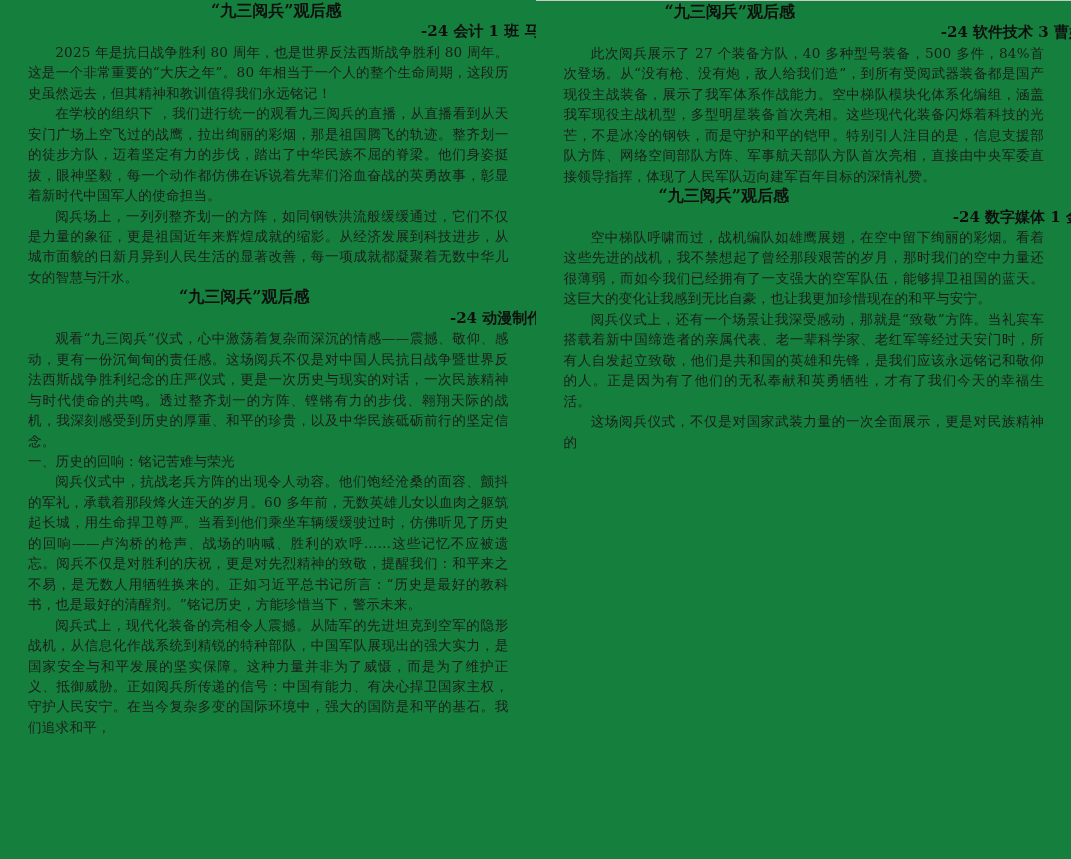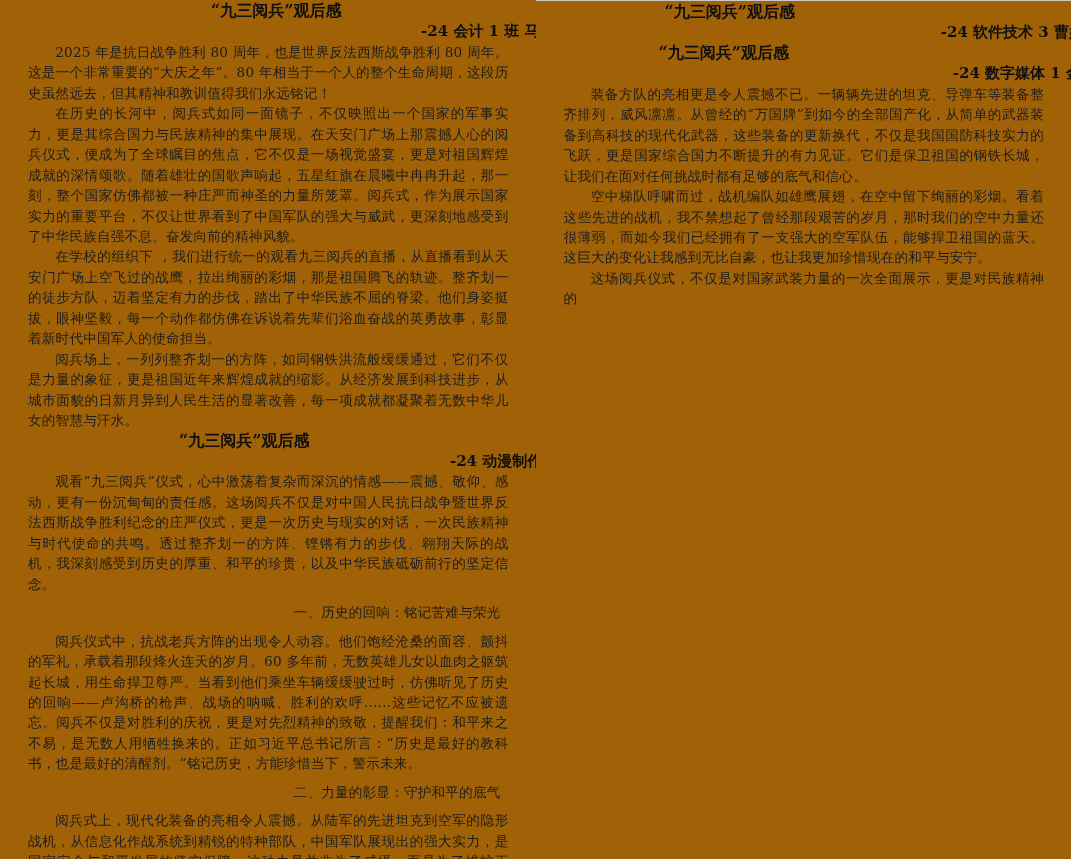--- a/index.html
+++ b/index.html
@@ -8,21 +8,21 @@
     height: 859px;
     background: #ffffff;
     overflow: hidden;
     color: #1c1c1c;
     font-family: "DejaVu Serif", "Liberation Serif", serif;
   }
   .sheet {
     display: flex;
     width: 1071px;
     height: 859px;
-    background: #a16207;
+    background: #15803d;
   }
   .page {
     width: 535.5px;
     height: 859px;
     box-sizing: border-box;
     padding: 1px 27px 0 28px;
     overflow: hidden;
   }
   .page-right {
     border-top: 1px solid #c9c9c9;
@@ -47,64 +47,62 @@
     font-size: 13.6px;
     line-height: 20.45px;
     margin: 0;
     text-align: justify;
     text-indent: 2em;
     letter-spacing: 0.2px;
   }
   .section-heading {
     font-size: 13.6px;
     line-height: 20.45px;
-    margin: 8px;
+    margin: 0;
     text-indent: 0;
     letter-spacing: 0.2px;
-    text-align: right;
   }
   
   .e-0-0 .essay-title  { transform: translateX(8px); }
   .e-0-0 .essay-author { transform: translateX(46px); }
   .e-0-1 .essay-title  { transform: translateX(-24px); }
   .e-0-1 .essay-author { transform: translateX(84px); }
   .e-1-0 .essay-title  { transform: translateX(-74px); }
   .e-1-0 .essay-author { transform: translateX(40px); }
   .e-1-1 .essay-title  { transform: translateX(-80px); }
   .e-1-1 .essay-author { transform: translateX(67px); }
 </style>
 </head>
 <body>
 
 <div class="sheet">
     <div class="page">
       <section class="essay e-0-0">
         <h1 class="essay-title">“九三阅兵”观后感</h1>
         <h2 class="essay-author">-24 会计 1 班  马燕</h2>
         <p class="para">2025 年是抗日战争胜利 80 周年，也是世界反法西斯战争胜利 80 周年。这是一个非常重要的“大庆之年”。80 年相当于一个人的整个生命周期，这段历史虽然远去，但其精神和教训值得我们永远铭记！</p>
-        <p class="para">在历史的长河中，阅兵式如同一面镜子，不仅映照出一个国家的军事实力，更是其综合国力与民族精神的集中展现。在天安门广场上那震撼人心的阅兵仪式，便成为了全球瞩目的焦点，它不仅是一场视觉盛宴，更是对祖国辉煌成就的深情颂歌。随着雄壮的国歌声响起，五星红旗在晨曦中冉冉升起，那一刻，整个国家仿佛都被一种庄严而神圣的力量所笼罩。阅兵式，作为展示国家实力的重要平台，不仅让世界看到了中国军队的强大与威武，更深刻地感受到了中华民族自强不息、奋发向前的精神风貌。</p>
         <p class="para">在学校的组织下 ，我们进行统一的观看九三阅兵的直播，从直播看到从天安门广场上空飞过的战鹰，拉出绚丽的彩烟，那是祖国腾飞的轨迹。整齐划一的徒步方队，迈着坚定有力的步伐，踏出了中华民族不屈的脊梁。他们身姿挺拔，眼神坚毅，每一个动作都仿佛在诉说着先辈们浴血奋战的英勇故事，彰显着新时代中国军人的使命担当。</p>
         <p class="para">阅兵场上，一列列整齐划一的方阵，如同钢铁洪流般缓缓通过，它们不仅是力量的象征，更是祖国近年来辉煌成就的缩影。从经济发展到科技进步，从城市面貌的日新月异到人民生活的显著改善，每一项成就都凝聚着无数中华儿女的智慧与汗水。</p>
       </section>
       <section class="essay e-0-1">
         <h1 class="essay-title">“九三阅兵”观后感</h1>
         <h2 class="essay-author">-24 动漫制作  张俊豪</h2>
         <p class="para">观看“九三阅兵”仪式，心中激荡着复杂而深沉的情感——震撼、敬仰、感动，更有一份沉甸甸的责任感。这场阅兵不仅是对中国人民抗日战争暨世界反法西斯战争胜利纪念的庄严仪式，更是一次历史与现实的对话，一次民族精神与时代使命的共鸣。透过整齐划一的方阵、铿锵有力的步伐、翱翔天际的战机，我深刻感受到历史的厚重、和平的珍贵，以及中华民族砥砺前行的坚定信念。</p>
         <p class="section-heading">一、历史的回响：铭记苦难与荣光</p>
         <p class="para">阅兵仪式中，抗战老兵方阵的出现令人动容。他们饱经沧桑的面容、颤抖的军礼，承载着那段烽火连天的岁月。60 多年前，无数英雄儿女以血肉之躯筑起长城，用生命捍卫尊严。当看到他们乘坐车辆缓缓驶过时，仿佛听见了历史的回响——卢沟桥的枪声、战场的呐喊、胜利的欢呼……这些记忆不应被遗忘。阅兵不仅是对胜利的庆祝，更是对先烈精神的致敬，提醒我们：和平来之不易，是无数人用牺牲换来的。正如习近平总书记所言：“历史是最好的教科书，也是最好的清醒剂。”铭记历史，方能珍惜当下，警示未来。</p>
-        <p class="section-heading">二、力量的彰显：守护和平的底气</p>
         <p class="para">阅兵式上，现代化装备的亮相令人震撼。从陆军的先进坦克到空军的隐形战机，从信息化作战系统到精锐的特种部队，中国军队展现出的强大实力，是国家安全与和平发展的坚实保障。这种力量并非为了威慑，而是为了维护正义、抵御威胁。正如阅兵所传递的信号：中国有能力、有决心捍卫国家主权，守护人民安宁。在当今复杂多变的国际环境中，强大的国防是和平的基石。我们追求和平，</p>
       </section>
     </div>
     <div class="page page-right">
       <section class="essay e-1-0">
         <h1 class="essay-title">“九三阅兵”观后感</h1>
         <h2 class="essay-author">-24 软件技术 3  曹妍</h2>
+        <p class="para">此次阅兵展示了 27 个装备方队，40 多种型号装备，500 多件，84%首次登场。从“没有枪、没有炮，敌人给我们造”，到所有受阅武器装备都是国产现役主战装备，展示了我军体系作战能力。空中梯队模块化体系化编组，涵盖我军现役主战机型，多型明星装备首次亮相。这些现代化装备闪烁着科技的光芒，不是冰冷的钢铁，而是守护和平的铠甲。特别引人注目的是，信息支援部队方阵、网络空间部队方阵、军事航天部队方队首次亮相，直接由中央军委直接领导指挥，体现了人民军队迈向建军百年目标的深情礼赞。</p>
       </section>
       <section class="essay e-1-1">
         <h1 class="essay-title">“九三阅兵”观后感</h1>
         <h2 class="essay-author">-24 数字媒体 1  金善美</h2>
-        <p class="para">装备方队的亮相更是令人震撼不已。一辆辆先进的坦克、导弹车等装备整齐排列，威风凛凛。从曾经的“万国牌”到如今的全部国产化，从简单的武器装备到高科技的现代化武器，这些装备的更新换代，不仅是我国国防科技实力的飞跃，更是国家综合国力不断提升的有力见证。它们是保卫祖国的钢铁长城，让我们在面对任何挑战时都有足够的底气和信心。</p>
         <p class="para">空中梯队呼啸而过，战机编队如雄鹰展翅，在空中留下绚丽的彩烟。看着这些先进的战机，我不禁想起了曾经那段艰苦的岁月，那时我们的空中力量还很薄弱，而如今我们已经拥有了一支强大的空军队伍，能够捍卫祖国的蓝天。这巨大的变化让我感到无比自豪，也让我更加珍惜现在的和平与安宁。</p>
+        <p class="para">阅兵仪式上，还有一个场景让我深受感动，那就是“致敬”方阵。当礼宾车搭载着新中国缔造者的亲属代表、老一辈科学家、老红军等经过天安门时，所有人自发起立致敬，他们是共和国的英雄和先锋，是我们应该永远铭记和敬仰的人。正是因为有了他们的无私奉献和英勇牺牲，才有了我们今天的幸福生活。</p>
         <p class="para">这场阅兵仪式，不仅是对国家武装力量的一次全面展示，更是对民族精神的</p>
       </section>
     </div>
   </div>
 
 </body></html>

